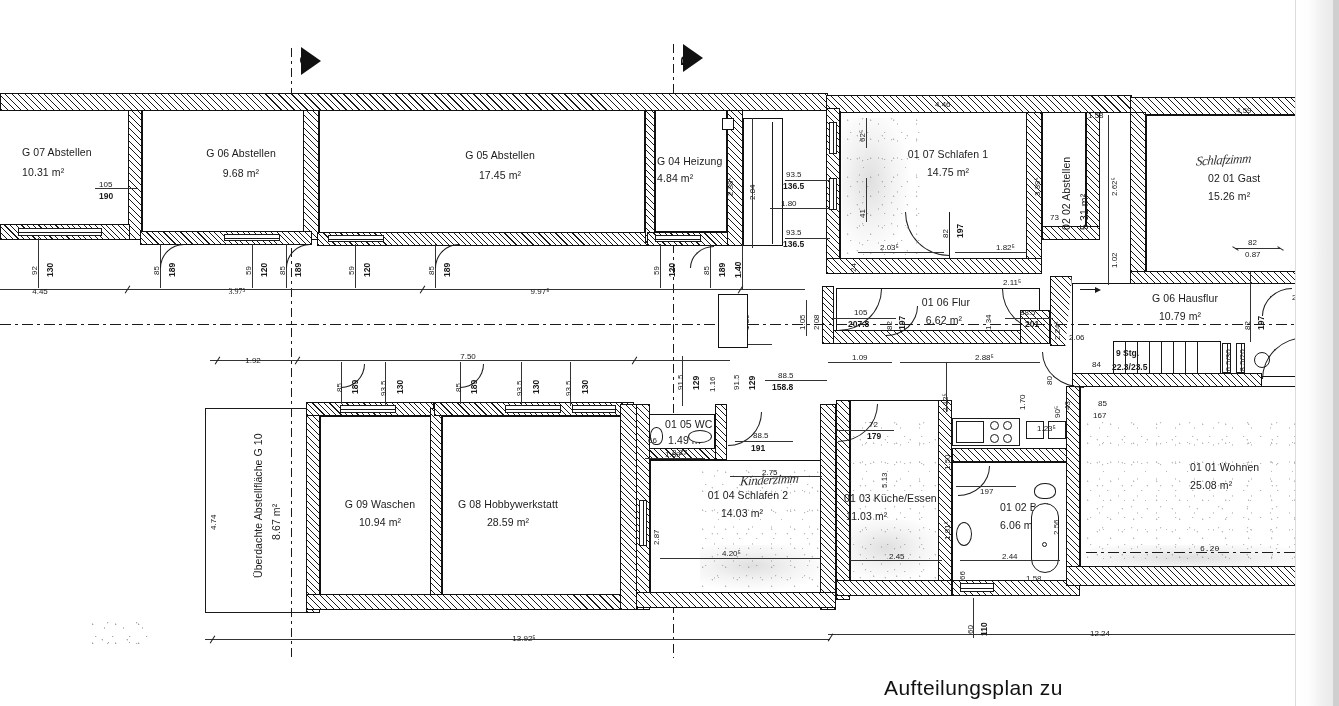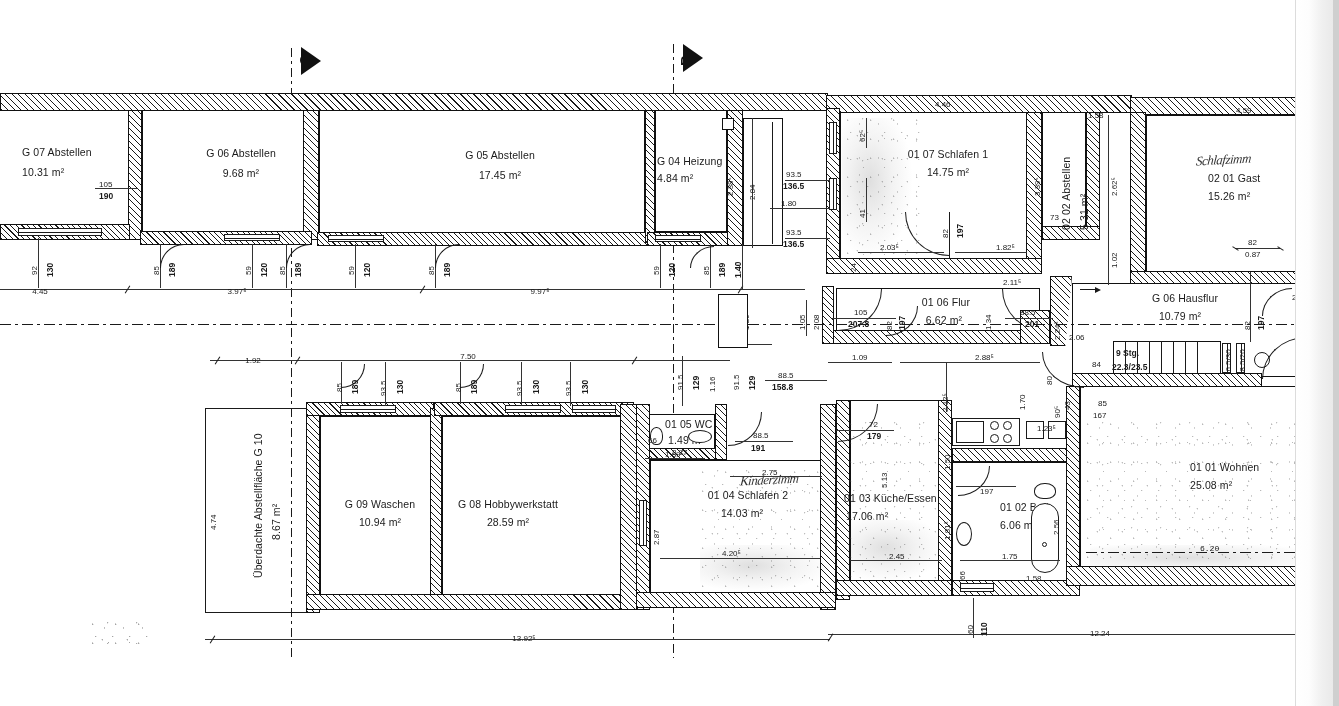--- a/index.html
+++ b/index.html
@@ -394,21 +394,21 @@
     </div>
   <div class="swing q-br" style="left:728px;top:412px;width:34px;height:34px;"></div>
 
   <div class="wall" style="left:836px;top:400px;width:14px;height:200px;"></div>
   <div class="room" style="left:850px;top:400px;width:92px;height:192px;"></div>
   <div class="wall" style="left:938px;top:400px;width:14px;height:196px;"></div>
   <div class="wall" style="left:836px;top:580px;width:116px;height:16px;"></div>
   <div class="speck" style="left:848px;top:420px;width:90px;height:160px;"></div>
   <div class="smudge" style="left:848px;top:520px;width:95px;height:62px;"></div>
   <div class="lbl name" style="left:844px;top:492px;">01 03 Küche/Essen</div>
-  <div class="lbl area" style="left:846px;top:510px;">17.06 m²</div>
+  <div class="lbl area" style="left:846px;top:510px;">11.03 m²</div>
   <div class="swing q-br" style="left:838px;top:404px;width:40px;height:38px;"></div>
 
   <div class="fix" style="left:952px;top:418px;width:68px;height:28px;"></div>
   <div class="fix" style="left:956px;top:421px;width:28px;height:22px;"></div>
   <div class="fix round" style="left:990px;top:421px;width:9px;height:9px;"></div>
   <div class="fix round" style="left:990px;top:434px;width:9px;height:9px;"></div>
   <div class="fix round" style="left:1003px;top:421px;width:9px;height:9px;"></div>
   <div class="fix round" style="left:1003px;top:434px;width:9px;height:9px;"></div>
   <div class="fix" style="left:1026px;top:421px;width:18px;height:18px;"></div>
   <div class="fix" style="left:1048px;top:421px;width:18px;height:18px;"></div>
@@ -437,21 +437,21 @@
   <div class="lbl area" style="left:1190px;top:479px;">25.08 m²</div>
   <div class="dashdot-h" style="left:1086px;top:552px;width:250px;"></div>
   <div class="dim" style="left:1200px;top:544px;font-family:Liberation Mono, monospace;">6.20</div>
   <div class="swing q-bl" style="left:1042px;top:352px;width:42px;height:36px;"></div>
 
   <div class="hline thin" style="left:0px;top:289px;width:805px;"></div>
   <div class="tick" style="left:123px;top:289px;"></div>
   <div class="tick" style="left:418px;top:289px;"></div>
   <div class="tick" style="left:736px;top:289px;"></div>
   <div class="dim c" style="left:40px;top:287px;">4.45</div>
-  <div class="dim c" style="left:237px;top:287px;">3.97⁵</div>
+  <div class="dim c" style="left:237px;top:287px;font-family:Liberation Serif, serif;">3.97⁵</div>
   <div class="dim c" style="left:540px;top:287px;">9.97⁵</div>
 
   <div class="vline thin" style="left:38px;top:238px;height:50px;"></div>
   <div class="dim vert" style="left:30px;top:275px;">92</div>
   <div class="dim vert b" style="left:46px;top:277px;">130</div>
 
   <div class="hline thin" style="left:95px;top:188px;width:42px;"></div>
   <div class="dim" style="left:99px;top:180px;">105</div>
   <div class="dim b" style="left:99px;top:192px;">190</div>
 
@@ -624,34 +624,35 @@
   <div class="dim vert" style="left:880px;top:488px;">5.13</div>
   <div class="dim" style="left:889px;top:552px;">2.45</div>
   <div class="hline thin" style="left:850px;top:560px;width:92px;"></div>
   <div class="dim" style="left:869px;top:420px;">72</div>
   <div class="dim b" style="left:867px;top:432px;">179</div>
   <div class="hline thin" style="left:836px;top:430px;width:58px;"></div>
   <div class="dim vert" style="left:943px;top:470px;">1.50</div>
   <div class="dim" style="left:980px;top:487px;">197</div>
   <div class="hline thin" style="left:956px;top:486px;width:60px;"></div>
   <div class="dim vert" style="left:943px;top:540px;">1.81⁵</div>
-  <div class="dim" style="left:1002px;top:552px;">1.75</div>
+  <div class="dim" style="left:1002px;top:552px;">2.44</div>
   <div class="hline thin" style="left:960px;top:560px;width:100px;"></div>
   <div class="dim" style="left:1026px;top:574px;">1.58</div>
   <div class="dim vert" style="left:1052px;top:535px;">2.56</div>
   <div class="dim vert" style="left:958px;top:580px;">66</div>
 
   <div class="hline thin" style="left:205px;top:639px;width:625px;"></div>
   <div class="hline thin" style="left:828px;top:634px;width:511px;"></div>
   <div class="tick" style="left:208px;top:639px;"></div>
   <div class="tick" style="left:826px;top:637px;"></div>
   <div class="dim c" style="left:524px;top:634px;">13.92⁵</div>
   <div class="dim c" style="left:1100px;top:629px;">12.24</div>
   <div class="vline thin" style="left:973px;top:598px;height:40px;"></div>
   <div class="dim vert" style="left:966px;top:634px;">60</div>
   <div class="dim vert b" style="left:980px;top:636px;">110</div>
 
   <div class="speck" style="left:90px;top:620px;width:60px;height:24px;opacity:0.5;"></div>
 
+  <div class="title" style="left:884px;top:676px;">Aufteilungsplan zu</div>
 
   <div class="page-edge"></div>
   <div class="page-edge2"></div>
 </div>
 
 </body></html>

